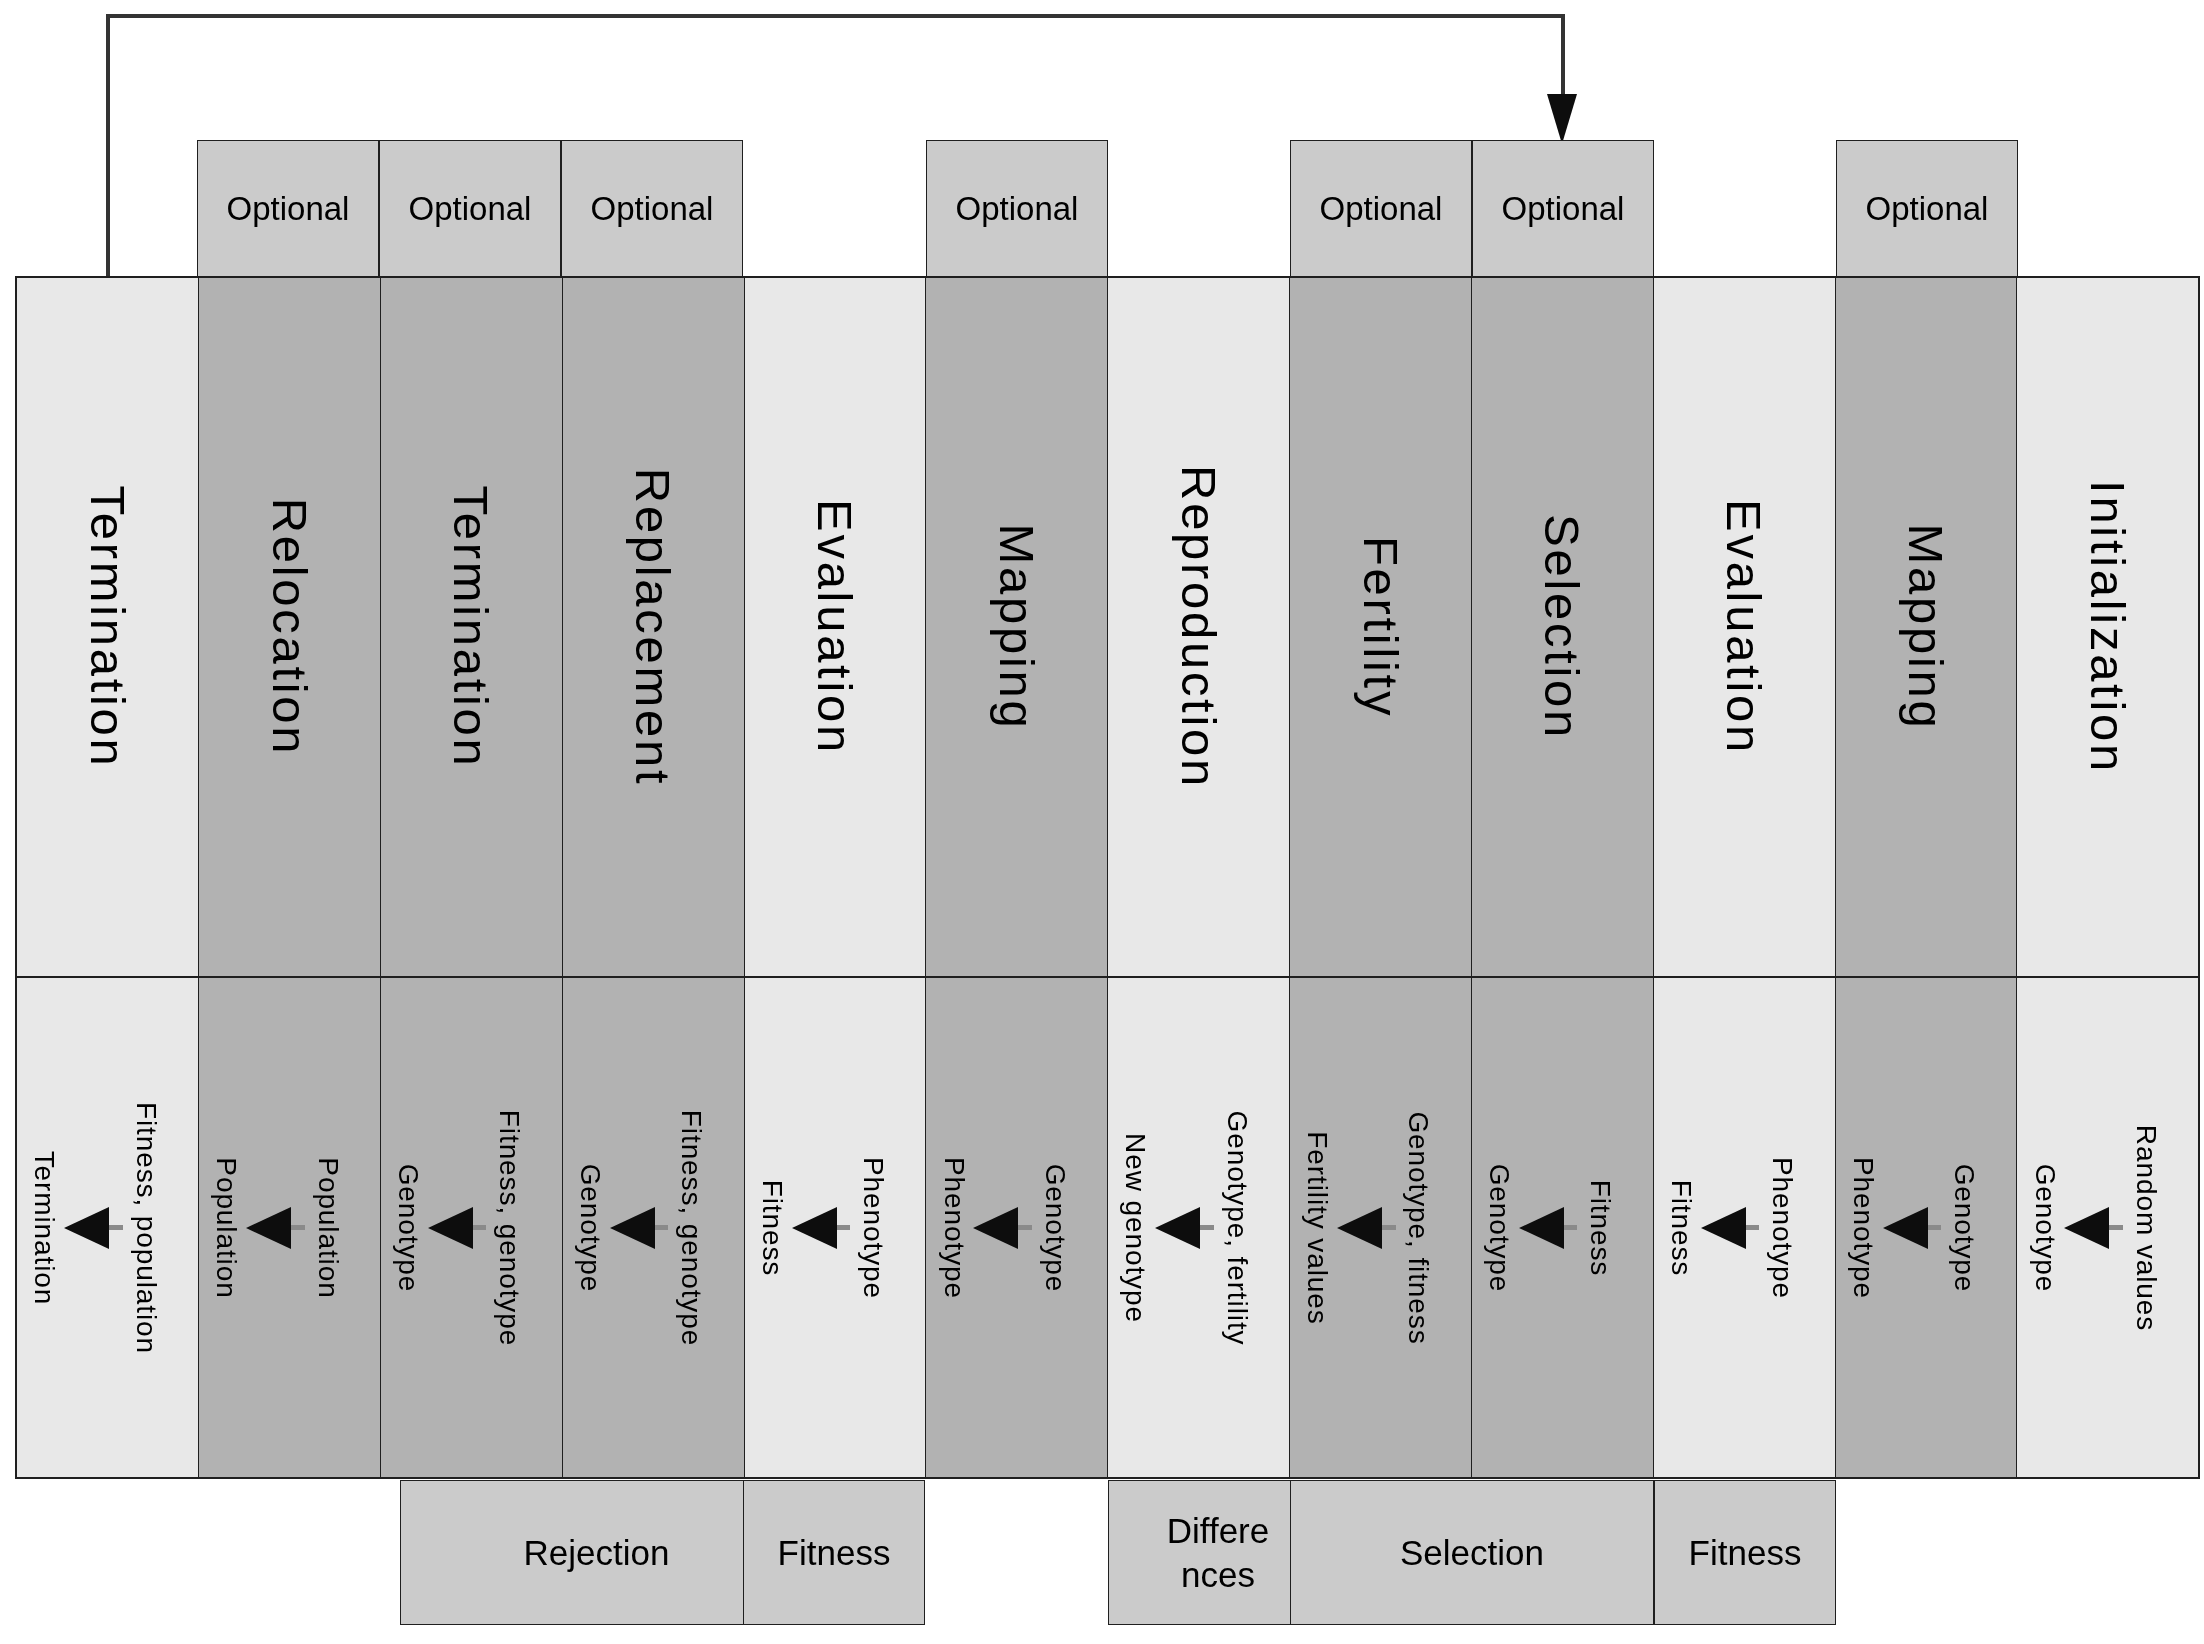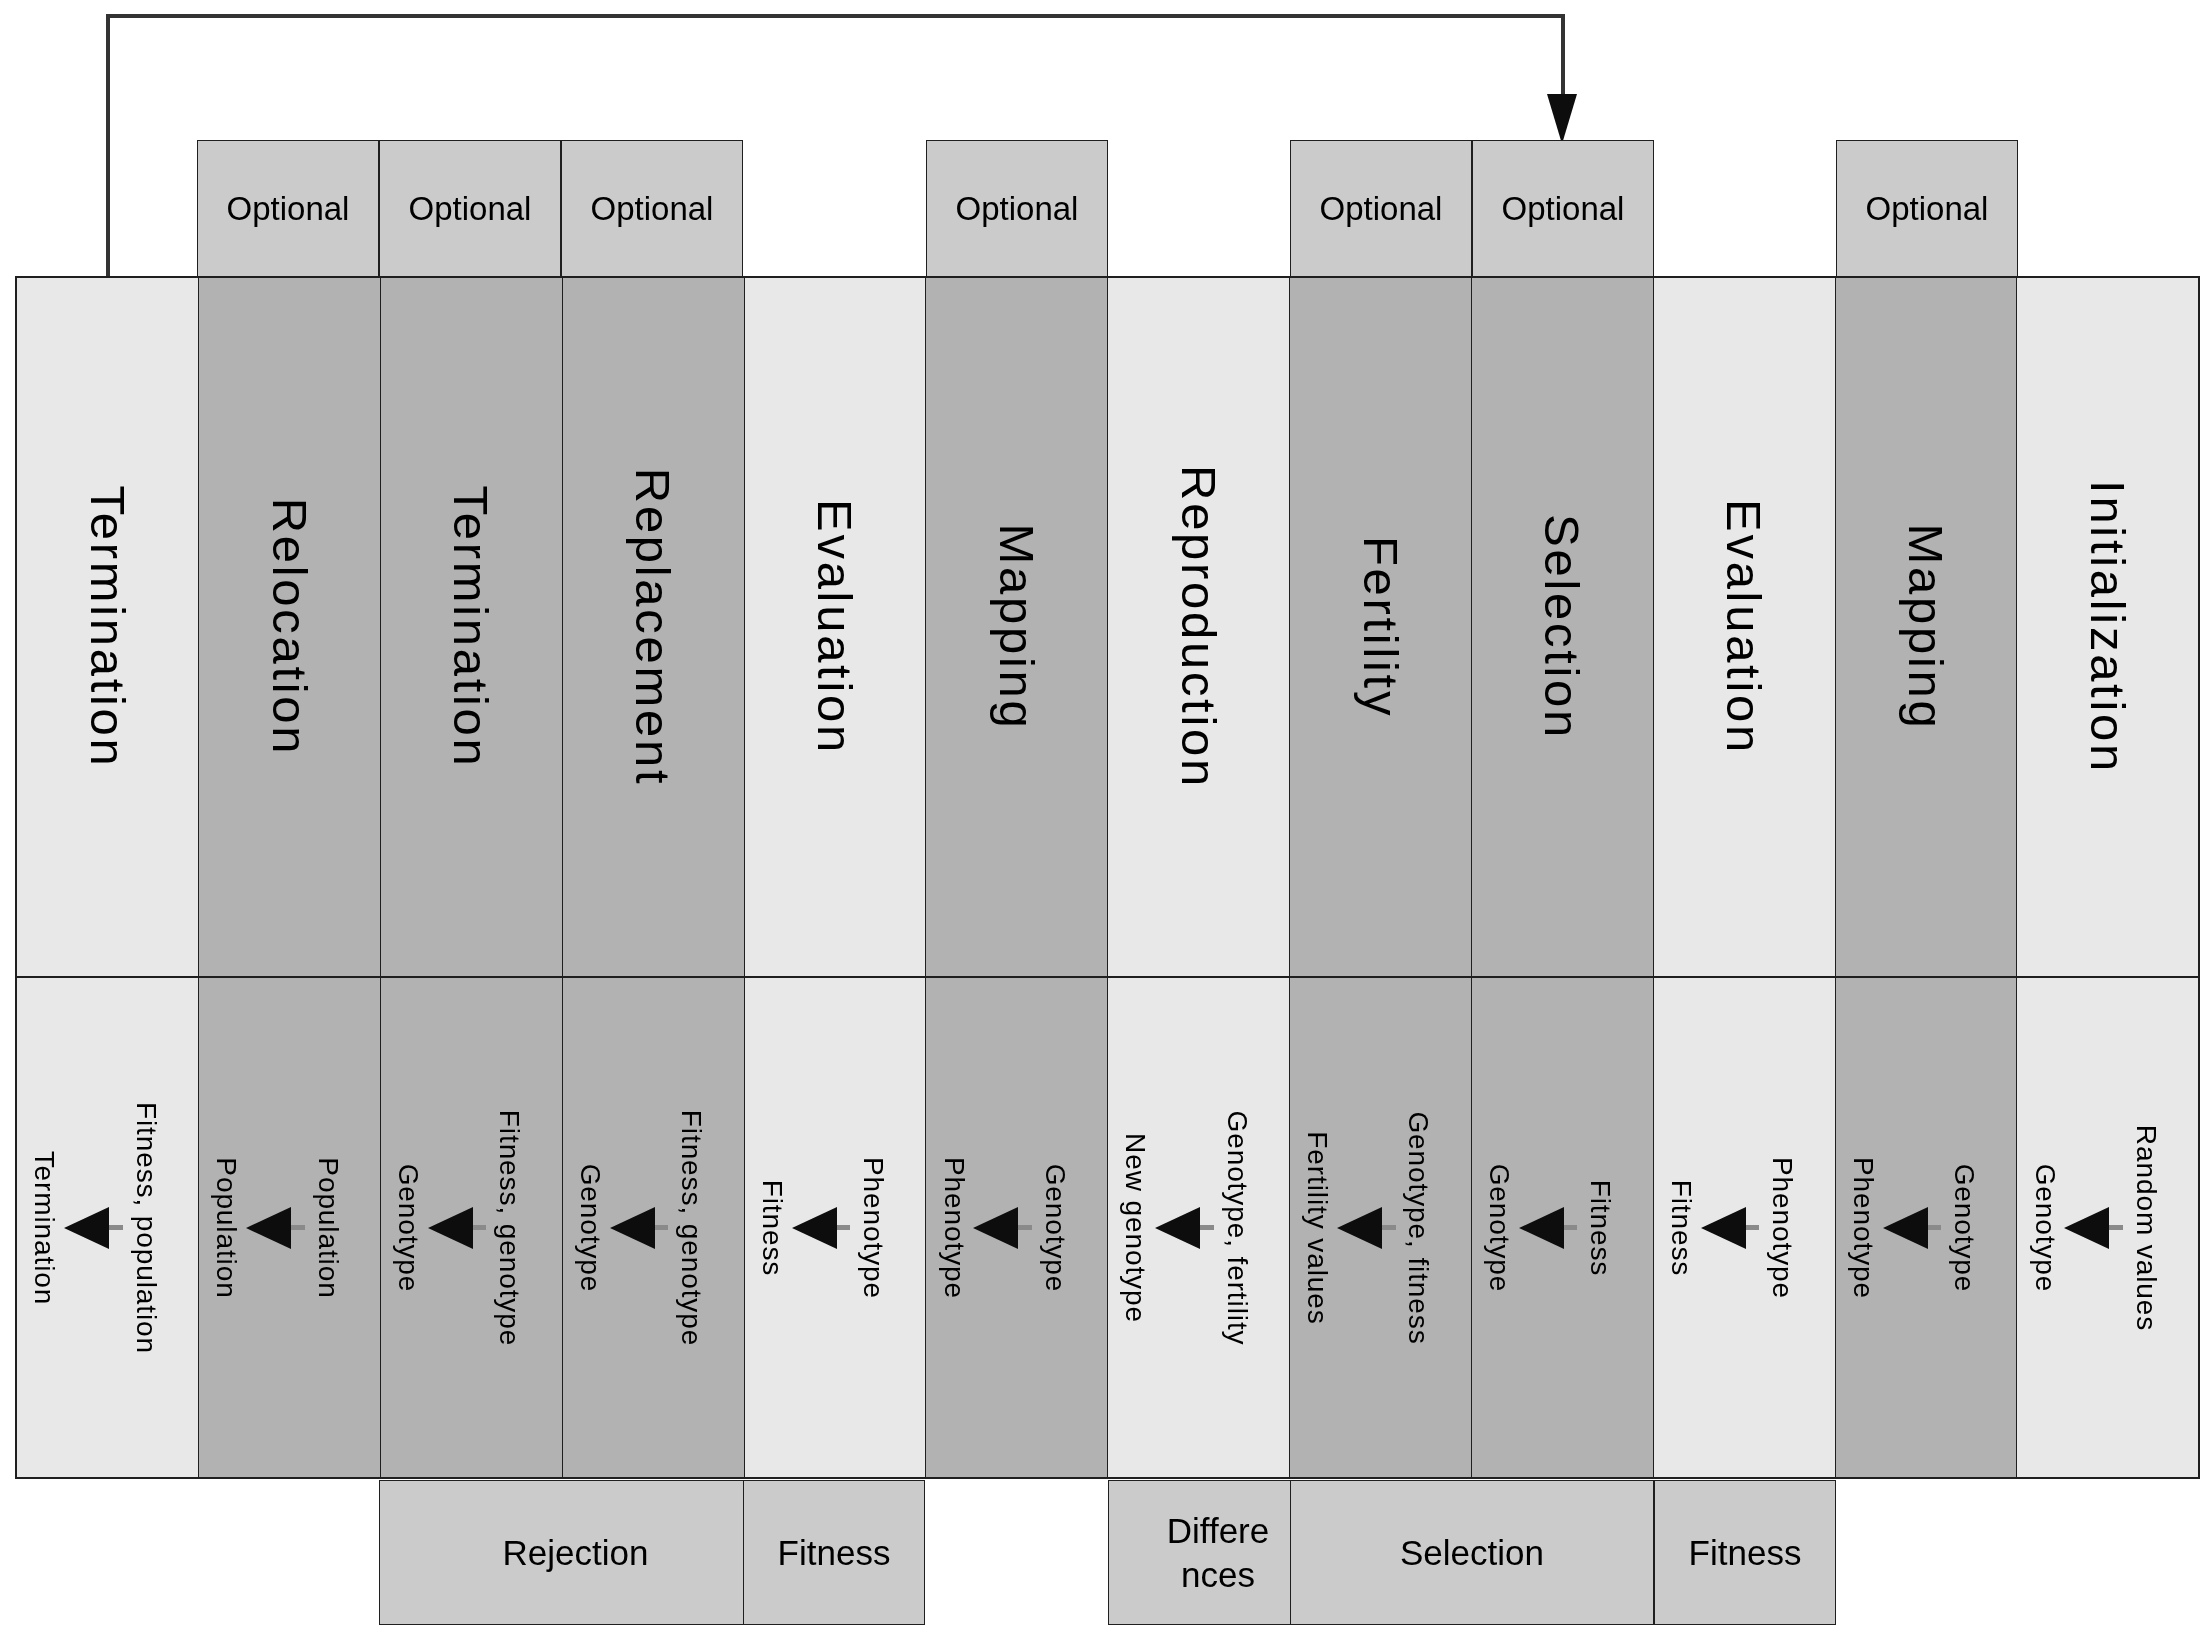--- a/index.html
+++ b/index.html
@@ -209,21 +209,21 @@
       <div class="col light">
         <span class="rot io-text io-out">Genotype</span>
         <div class="arrow-wrap">
           <div class="tri"></div>
           <div class="tail"></div>
         </div>
         <span class="rot io-text io-in">Random values</span>
       </div>
     </div>
   <div id="bottom-row">
-      <div class="bottom-box" style="left: 379px; top: 1480px; width: 393px; height: 145px;">
+      <div class="bottom-box" style="left: 400px; top: 1480px; width: 393px; height: 145px;">
         <span class="bottom-label">Rejection</span>
       </div>
       <div class="bottom-box" style="left: 743px; top: 1480px; width: 182px; height: 145px;">
         <span class="bottom-label">Fitness</span>
       </div>
       <div class="bottom-box" style="left: 1108px; top: 1480px; width: 220px; height: 145px;">
         <span class="bottom-label">Differe
 nces</span>
       </div>
       <div class="bottom-box" style="left: 1290px; top: 1480px; width: 364px; height: 145px;">

